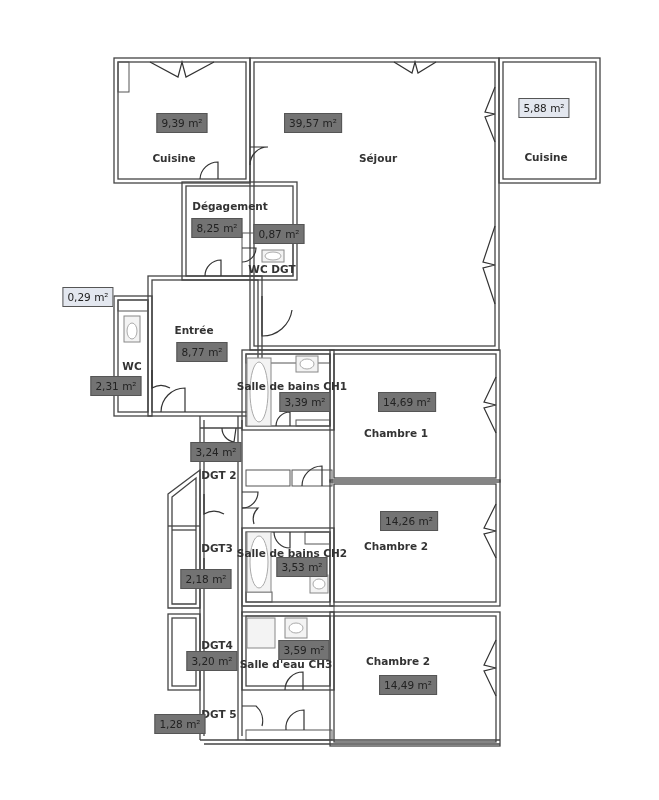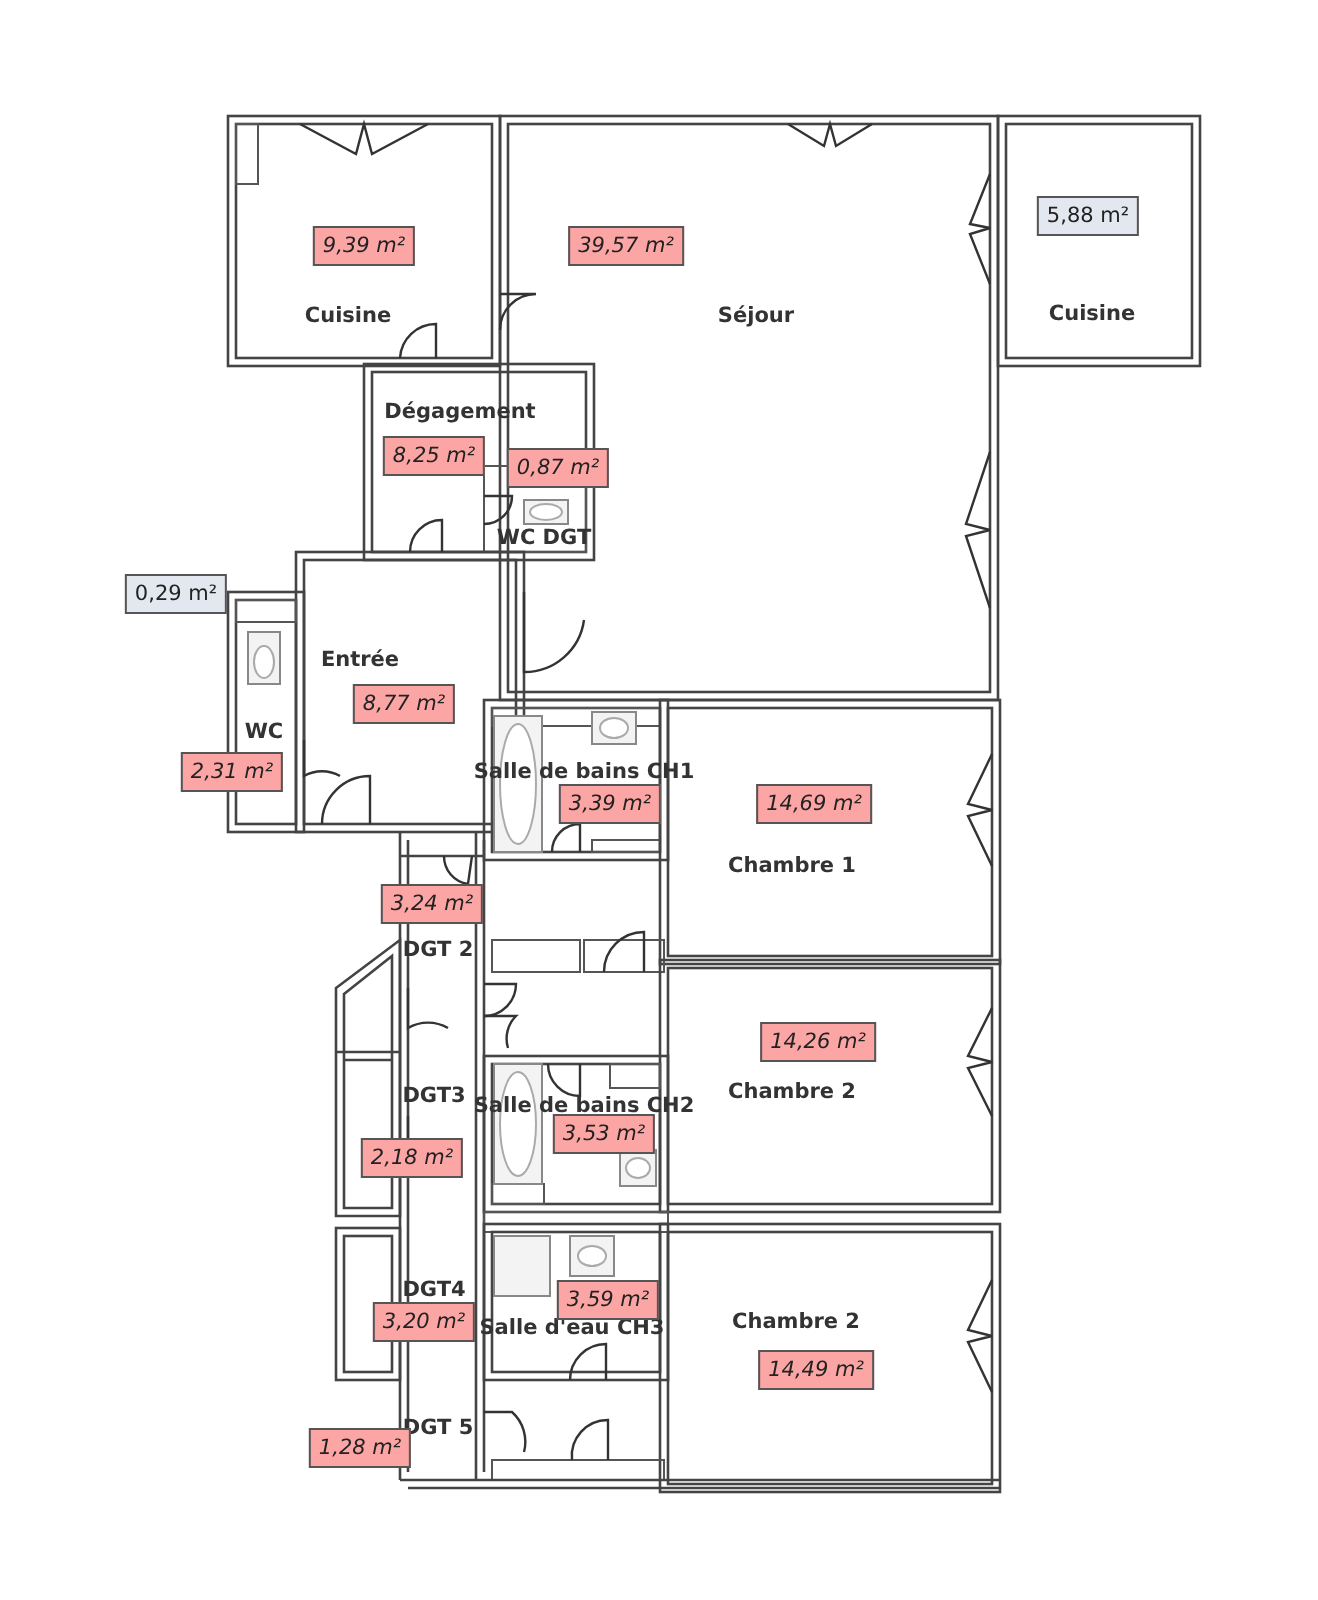--- a/index.html
+++ b/index.html
@@ -9,21 +9,21 @@
   .wall { fill: none; stroke: #444; stroke-width: 1.3; }
   .wall-thin { fill: none; stroke: #555; stroke-width: 1; }
   .door { fill: none; stroke: #333; stroke-width: 1.2; }
   .fixture { fill: #f3f3f3; stroke: #888; stroke-width: 1; }
   .fixture-in { fill: #fff; stroke: #aaa; stroke-width: 1; }
   .room-label { position: absolute; font-size: 10.5px; color: #333; white-space: nowrap;
                 transform: translate(-50%, -50%); font-weight: bold; }
   .area-badge { position: absolute; font-size: 10.5px; color: #222; white-space: nowrap;
                 padding: 2px 4px; border: 1px solid #555; transform: translate(-50%, -50%);
                 line-height: 14px; text-align: center; }
-  .area-badge.interior { background: #fca5a5; font-style: italic; }
+  .area-badge.interior { background: #737373; }
   .area-badge.exterior { background: #e3e7ef; }
 </style>
 </head>
 <body>
 
 <svg id="plan" viewBox="0 0 659 800" xmlns="http://www.w3.org/2000/svg">
 
   <g>
 
     <rect class="wall" x="114" y="58" width="136" height="125"></rect>
@@ -164,21 +164,21 @@
 <div class="area-badge exterior" style="left:544px;top:108px">5,88 m²</div>
 
 <div class="room-label" style="left:230px;top:206px">Dégagement</div>
 <div class="area-badge interior" style="left:217px;top:228px">8,25 m²</div>
 
 <div class="room-label" style="left:272px;top:269px">WC DGT</div>
 <div class="area-badge interior" style="left:279px;top:234px">0,87 m²</div>
 
 <div class="area-badge exterior" style="left:88px;top:297px">0,29 m²</div>
 
-<div class="room-label" style="left:180px;top:330px">Entrée</div>
+<div class="room-label" style="left:194px;top:330px">Entrée</div>
 <div class="area-badge interior" style="left:202px;top:352px">8,77 m²</div>
 
 <div class="room-label" style="left:132px;top:366px">WC</div>
 <div class="area-badge interior" style="left:116px;top:386px">2,31 m²</div>
 
 <div class="room-label" style="left:292px;top:386px">Salle de bains CH1</div>
 <div class="area-badge interior" style="left:305px;top:402px">3,39 m²</div>
 
 <div class="room-label" style="left:396px;top:433px">Chambre 1</div>
 <div class="area-badge interior" style="left:407px;top:402px">14,69 m²</div>

